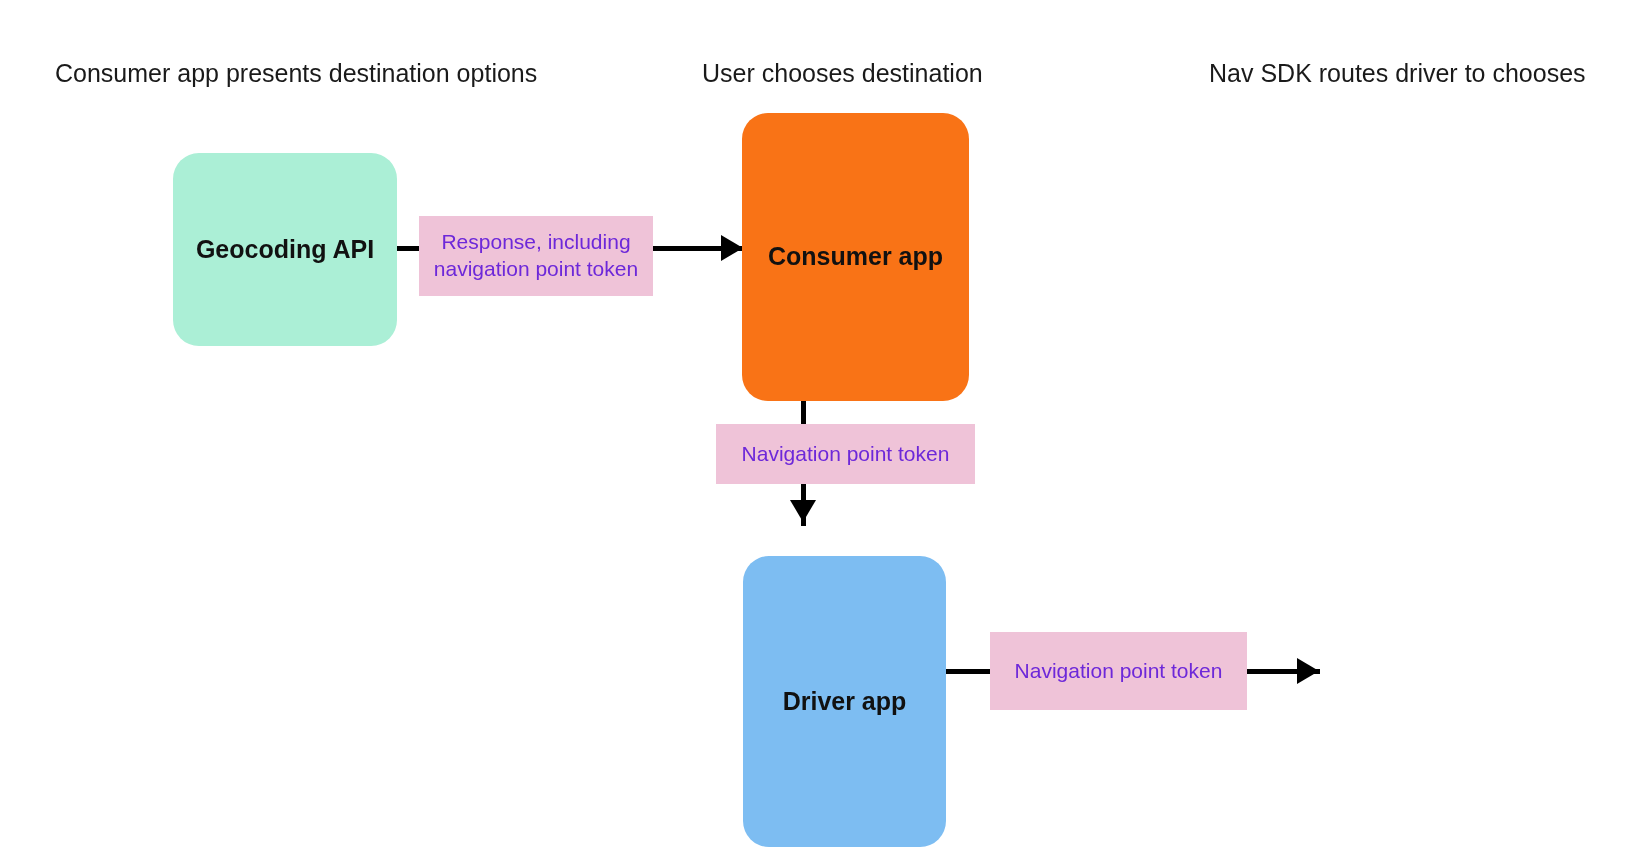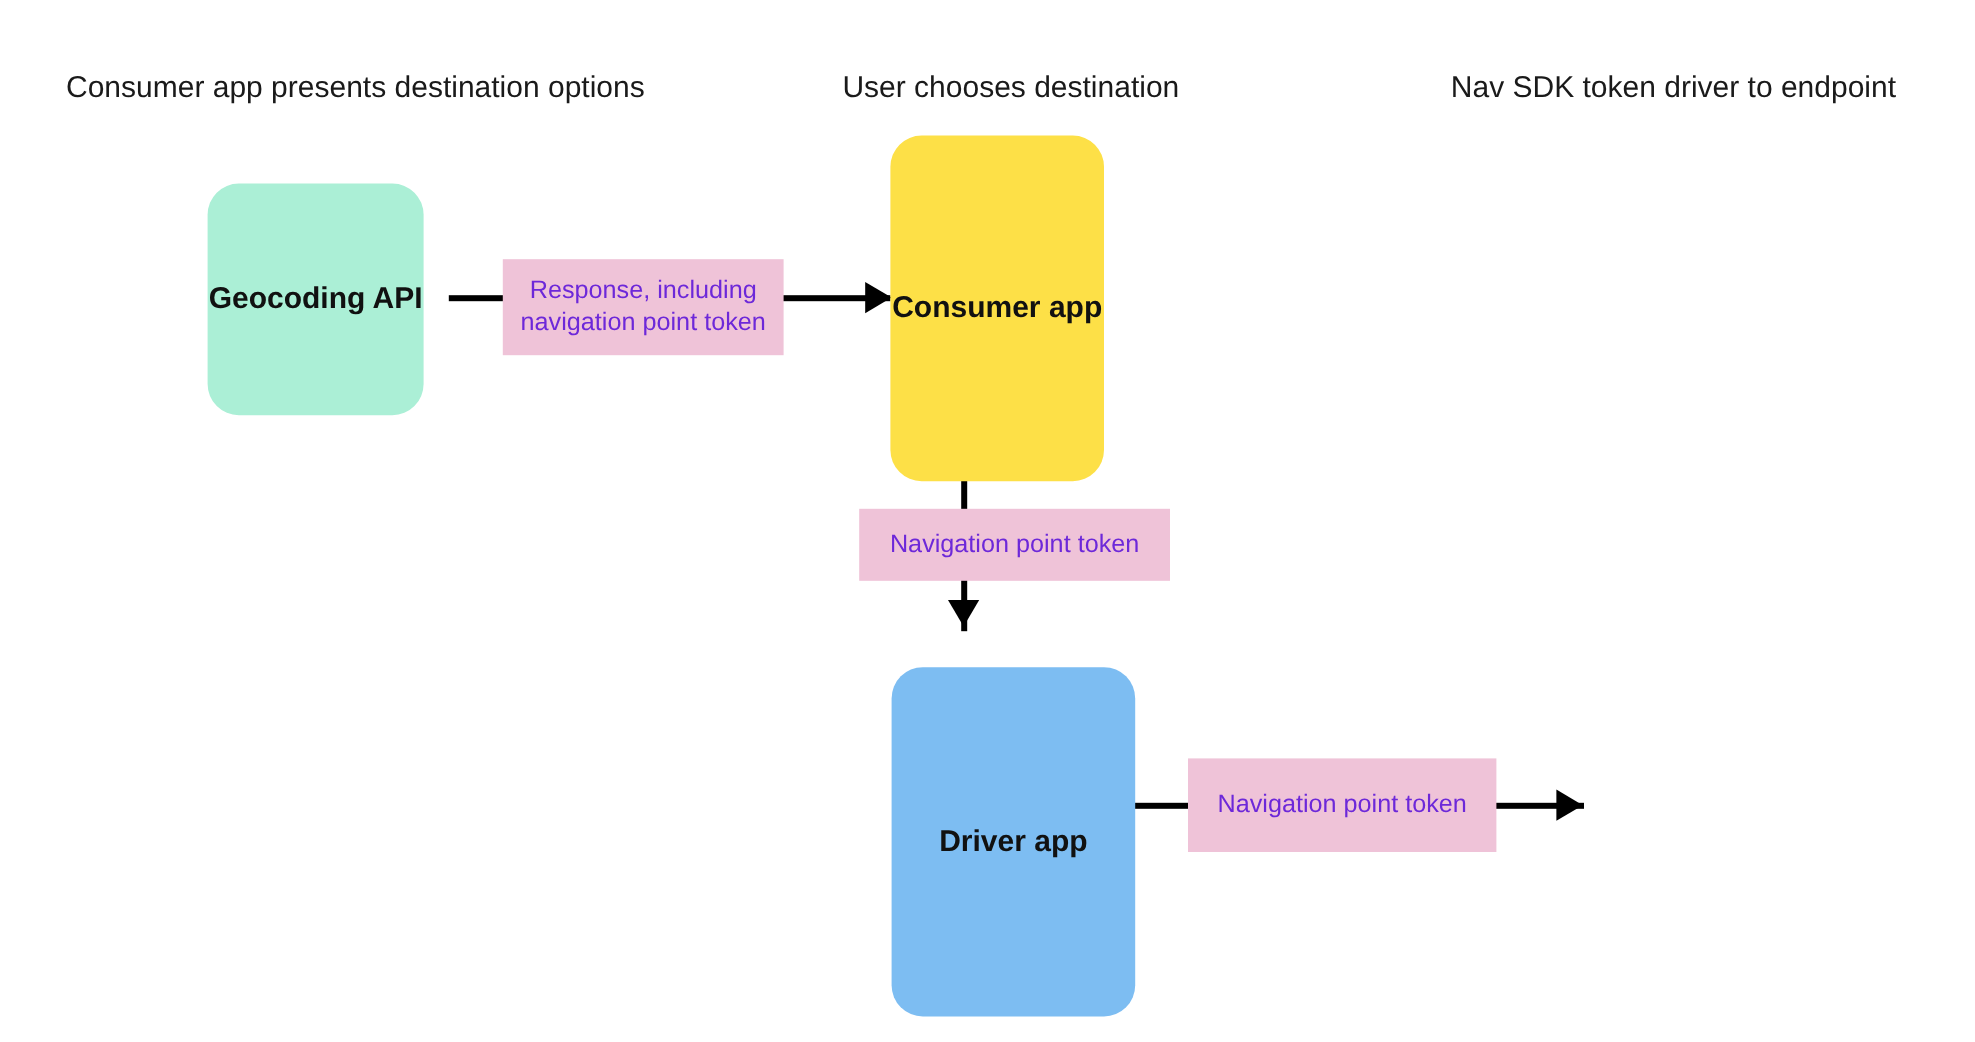--- a/index.html
+++ b/index.html
@@ -84,36 +84,36 @@
 </style>
 </head>
 <body>
 
 <div id="canvas">
 
   <div class="col-header" style="left:702px; top:58px;">User chooses destination</div>
 
   <div class="col-header" style="left:55px; top:58px;">Consumer app presents destination options</div>
 
-  <div class="col-header" style="left:1209px; top:58px;">Nav SDK token driver to endpoint</div>
+  <div class="col-header" style="left:1209px; top:58px;">Nav SDK routes driver to chooses</div>
 
   <div class="connector h" style="left:374px; top:246px; width:368px;"></div>
   <div class="arrowhead right" style="left:721px; top:235px;"></div>
 
   <div class="connector v" style="left:801px; top:398px; height:128px;"></div>
   <div class="arrowhead down" style="left:790px; top:500px;"></div>
 
   <div class="connector h" style="left:945px; top:669px; width:375px;"></div>
   <div class="arrowhead right" style="left:1297px; top:658px;"></div>
 
-  <div class="node" style="left:173px; top:153px; width:180px; height:193px; background:#abefd6;">
+  <div class="node" style="left:173px; top:153px; width:224px; height:193px; background:#abefd6;">
     <span class="node-label">Geocoding API</span>
   </div>
 
-  <div class="node" style="left:742px; top:113px; width:178px; height:288px; background:#fde047;">
+  <div class="node" style="left:742px; top:113px; width:227px; height:288px; background:#f97316;">
     <span class="node-label">Consumer app</span>
   </div>
 
   <div class="node" style="left:743px; top:556px; width:203px; height:291px; background:#7dbdf2;">
     <span class="node-label">Driver app</span>
   </div>
 
 
   <div class="edge-label" style="left:419px; top:216px; width:234px; height:80px; background:#efc3d8;">
     <span class="edge-label-text">Response, including navigation point token</span>

